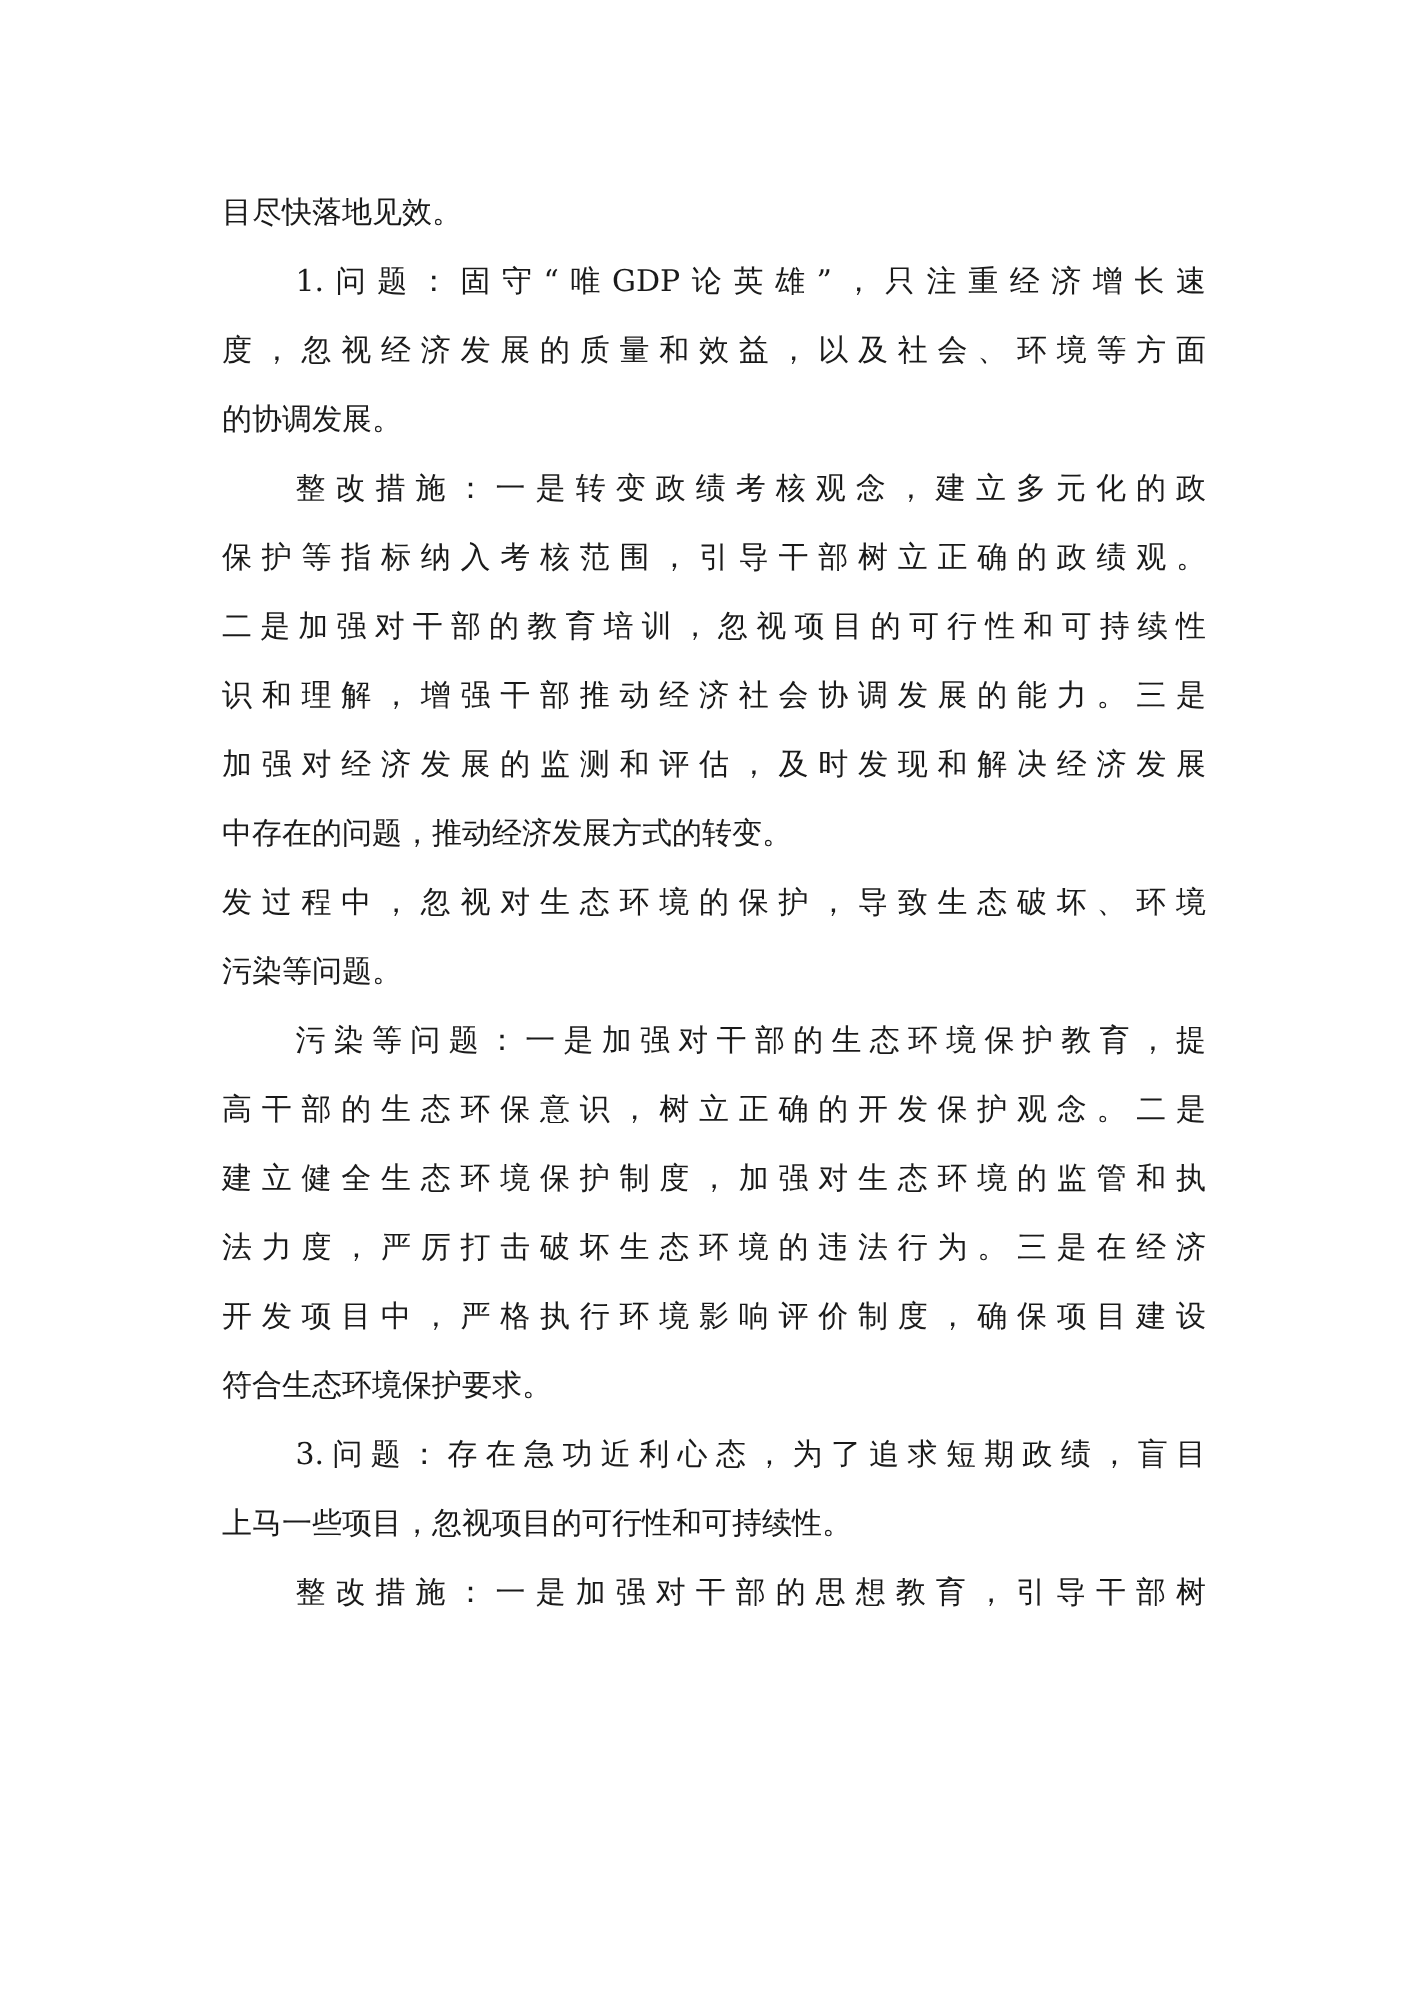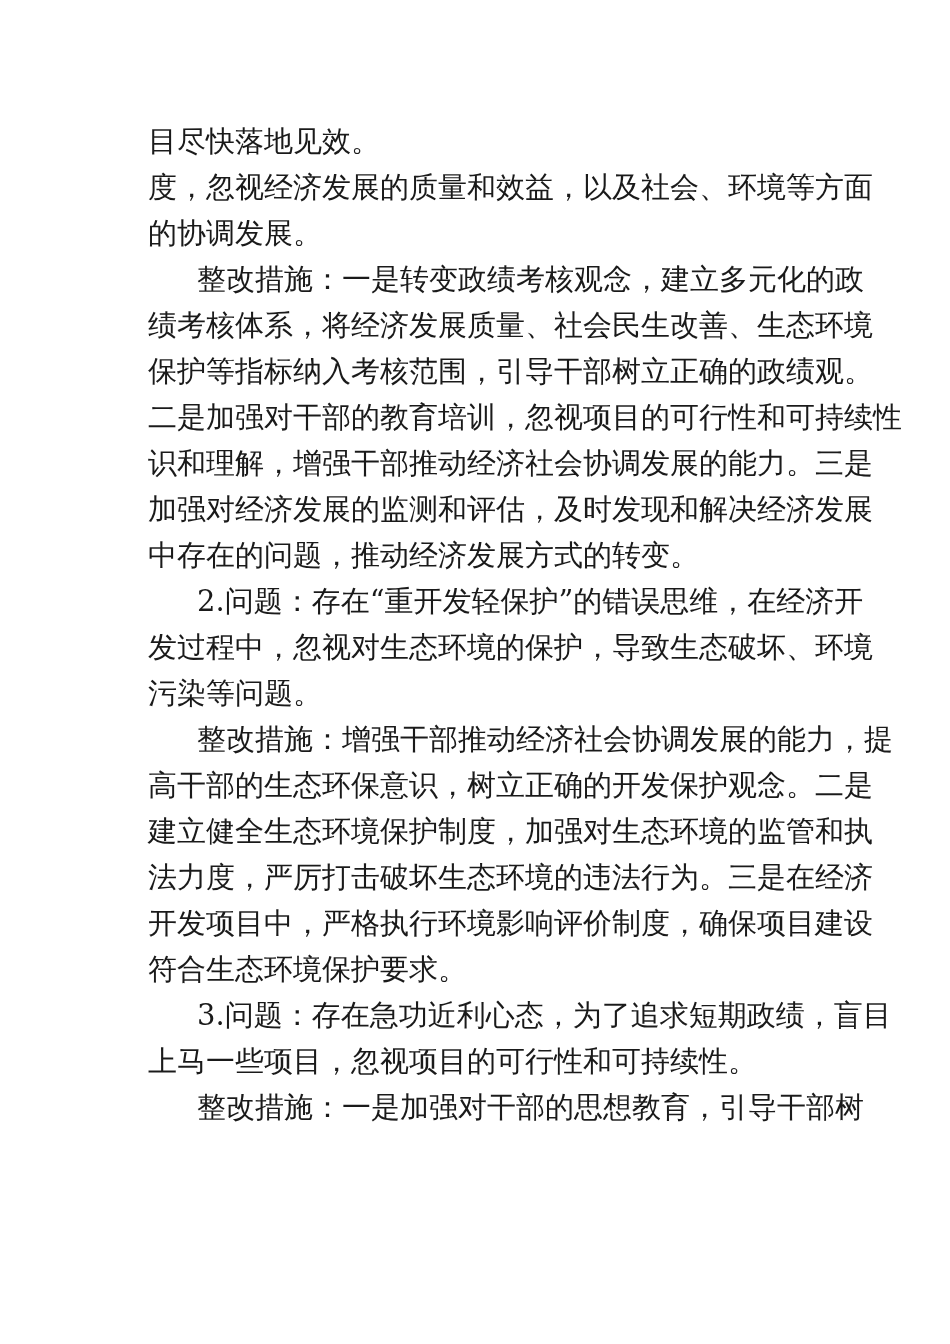--- a/index.html
+++ b/index.html
@@ -20,21 +20,21 @@
       width: 950px;
       height: 1344px;
       background: #ffffff;
     }
     .text-block {
       position: absolute;
       left: 148px;
       top: 118px;
       width: 656px;
       font-family: "DejaVu Serif", "Liberation Serif", serif;
-      font-size: 29px;
+      font-size: 20px;
       color: #1a1a1a;
     }
     .line {
       height: 46px;
       line-height: 46px;
       white-space: nowrap;
       text-align: justify;
       text-align-last: justify;
       letter-spacing: 0px;
     }
@@ -44,33 +44,32 @@
     .line.last {
       text-align-last: left;
     }
   </style>
 </head>
 <body>
 
 <div class="page">
   <div class="text-block">
     <div class="line last">目尽快落地见效。</div>
+    <div class="line indent">1.问题：固守“唯GDP论英雄”，只注重经济增长速</div>
     <div class="line">度，忽视经济发展的质量和效益，以及社会、环境等方面</div>
     <div class="line last">的协调发展。</div>
     <div class="line indent">整改措施：一是转变政绩考核观念，建立多元化的政</div>
-    <div class="line">绩考核体系，将经济发展质量、社会民生改善、生态环境</div>
     <div class="line">保护等指标纳入考核范围，引导干部树立正确的政绩观。</div>
     <div class="line">二是加强对干部的教育培训，忽视项目的可行性和可持续性</div>
     <div class="line">识和理解，增强干部推动经济社会协调发展的能力。三是</div>
     <div class="line">加强对经济发展的监测和评估，及时发现和解决经济发展</div>
     <div class="line last">中存在的问题，推动经济发展方式的转变。</div>
-    <div class="line indent">2.问题：存在“重开发轻保护”的错误思维，在经济开</div>
     <div class="line">发过程中，忽视对生态环境的保护，导致生态破坏、环境</div>
     <div class="line last">污染等问题。</div>
-    <div class="line indent">整改措施：增强干部推动经济社会协调发展的能力，提</div>
+    <div class="line indent">污染等问题：一是加强对干部的生态环境保护教育，提</div>
     <div class="line">高干部的生态环保意识，树立正确的开发保护观念。二是</div>
     <div class="line">建立健全生态环境保护制度，加强对生态环境的监管和执</div>
     <div class="line">法力度，严厉打击破坏生态环境的违法行为。三是在经济</div>
     <div class="line">开发项目中，严格执行环境影响评价制度，确保项目建设</div>
     <div class="line last">符合生态环境保护要求。</div>
     <div class="line indent">3.问题：存在急功近利心态，为了追求短期政绩，盲目</div>
     <div class="line last">上马一些项目，忽视项目的可行性和可持续性。</div>
     <div class="line indent">整改措施：一是加强对干部的思想教育，引导干部树</div>
   </div>
 </div>

